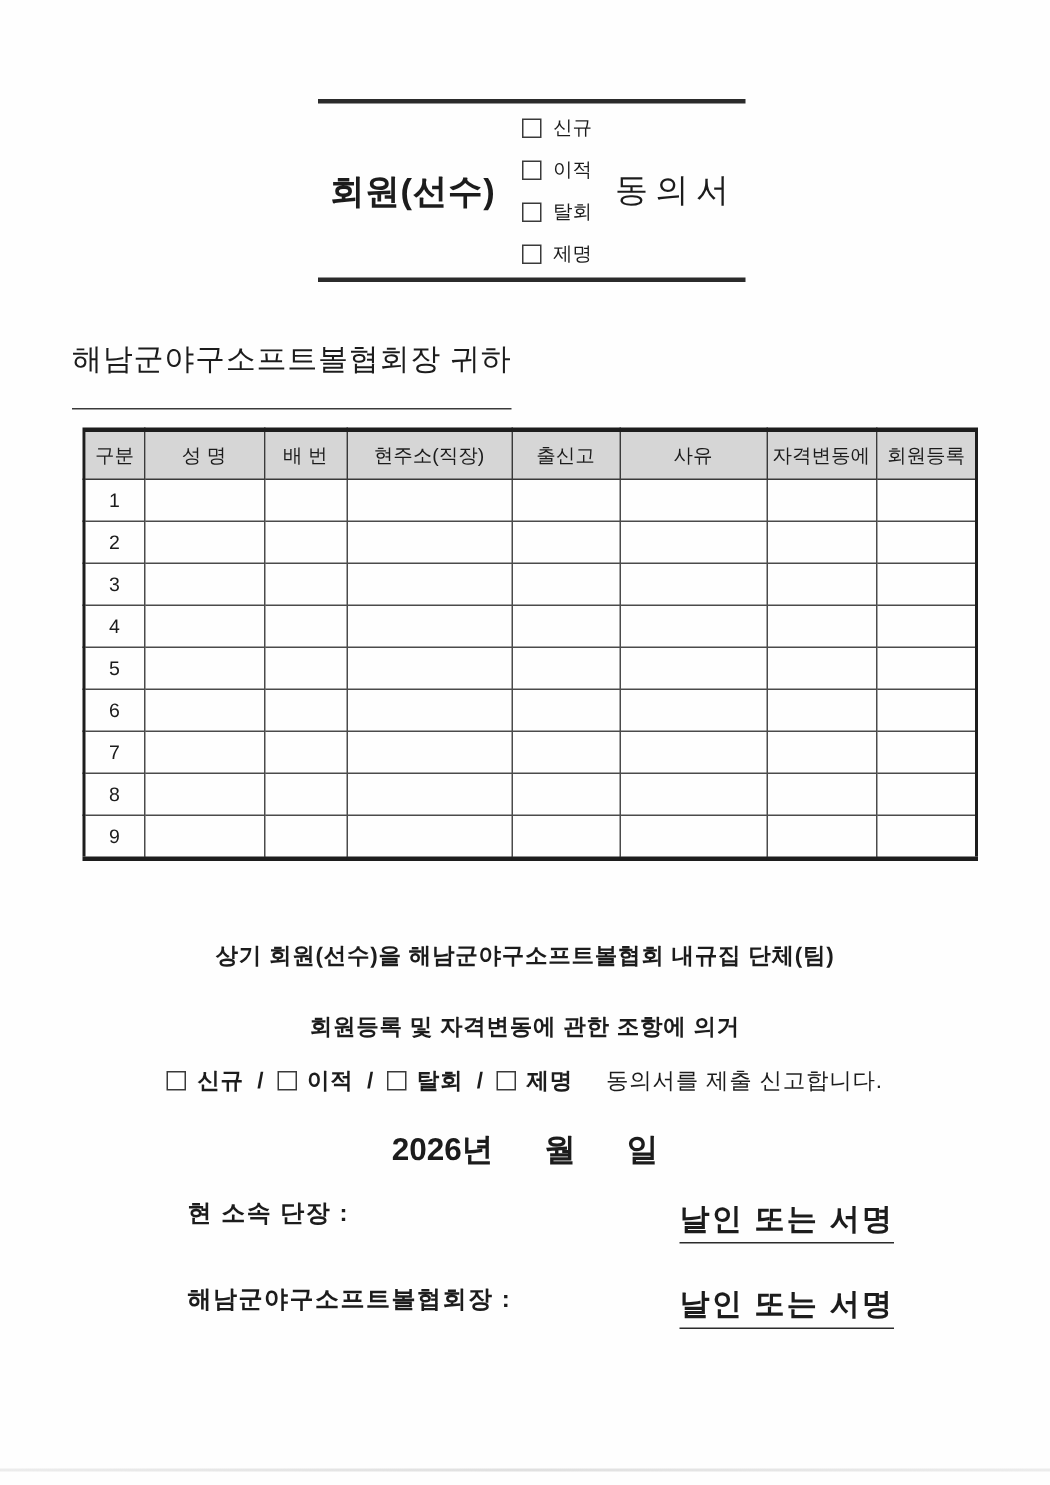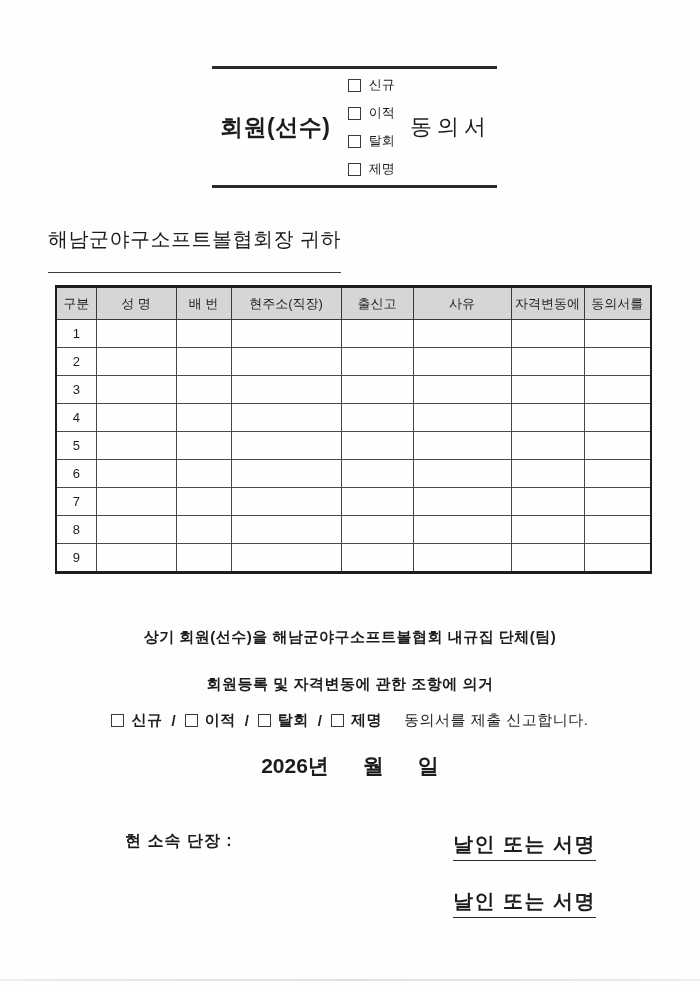--- a/index.html
+++ b/index.html
@@ -145,21 +145,21 @@
     top: 752px;
     width: 700px;
     text-align: center;
     font-size: 21px;
     font-weight: bold;
     white-space: nowrap;
   }
   .date-line .dsep { display: inline-block; width: 34px; }
 
   
-  .sig-row { position: absolute; left: 0; width: 553px; height: 24px; margin-top: 32px; }
+  .sig-row { position: absolute; left: 0; width: 553px; height: 24px; }
   .sig-row-1 { top: 799px; }
   .sig-row-2 { top: 856px; }
   .sig-label {
     position: absolute;
     left: 125px;
     font-size: 16px;
     font-weight: bold;
     letter-spacing: 1px;
     white-space: nowrap;
   }
@@ -227,21 +227,21 @@
     </colgroup>
     <thead>
       <tr>
         <th>구분</th>
         <th>성 명</th>
         <th>배 번</th>
         <th>현주소(직장)</th>
         <th>출신고</th>
         <th>사유</th>
         <th>자격변동에</th>
-        <th>동의서를</th>
+        <th>회원등록</th>
       </tr>
     </thead>
     <tbody>
       <tr>
         <td>1</td>
         <td></td>
           <td></td>
           <td></td>
         <td></td>
           <td></td>
@@ -351,18 +351,19 @@
 
   <div class="date-line">
     <span>2026년</span><span class="dsep"></span><span>월</span><span class="dsep"></span><span>일</span>
   </div>
 
   <div class="sig-row sig-row-1">
     <span class="sig-label">현 소속 단장 :</span>
     <span class="sig-value">날인 또는 서명</span>
   </div>
   <div class="sig-row sig-row-2">
+    <span class="sig-label">해남군야구소프트볼협회장 :</span>
     <span class="sig-value">날인 또는 서명</span>
   </div>
 
   <div class="scan-line"></div>
 
 </div>
 
 </body></html>

